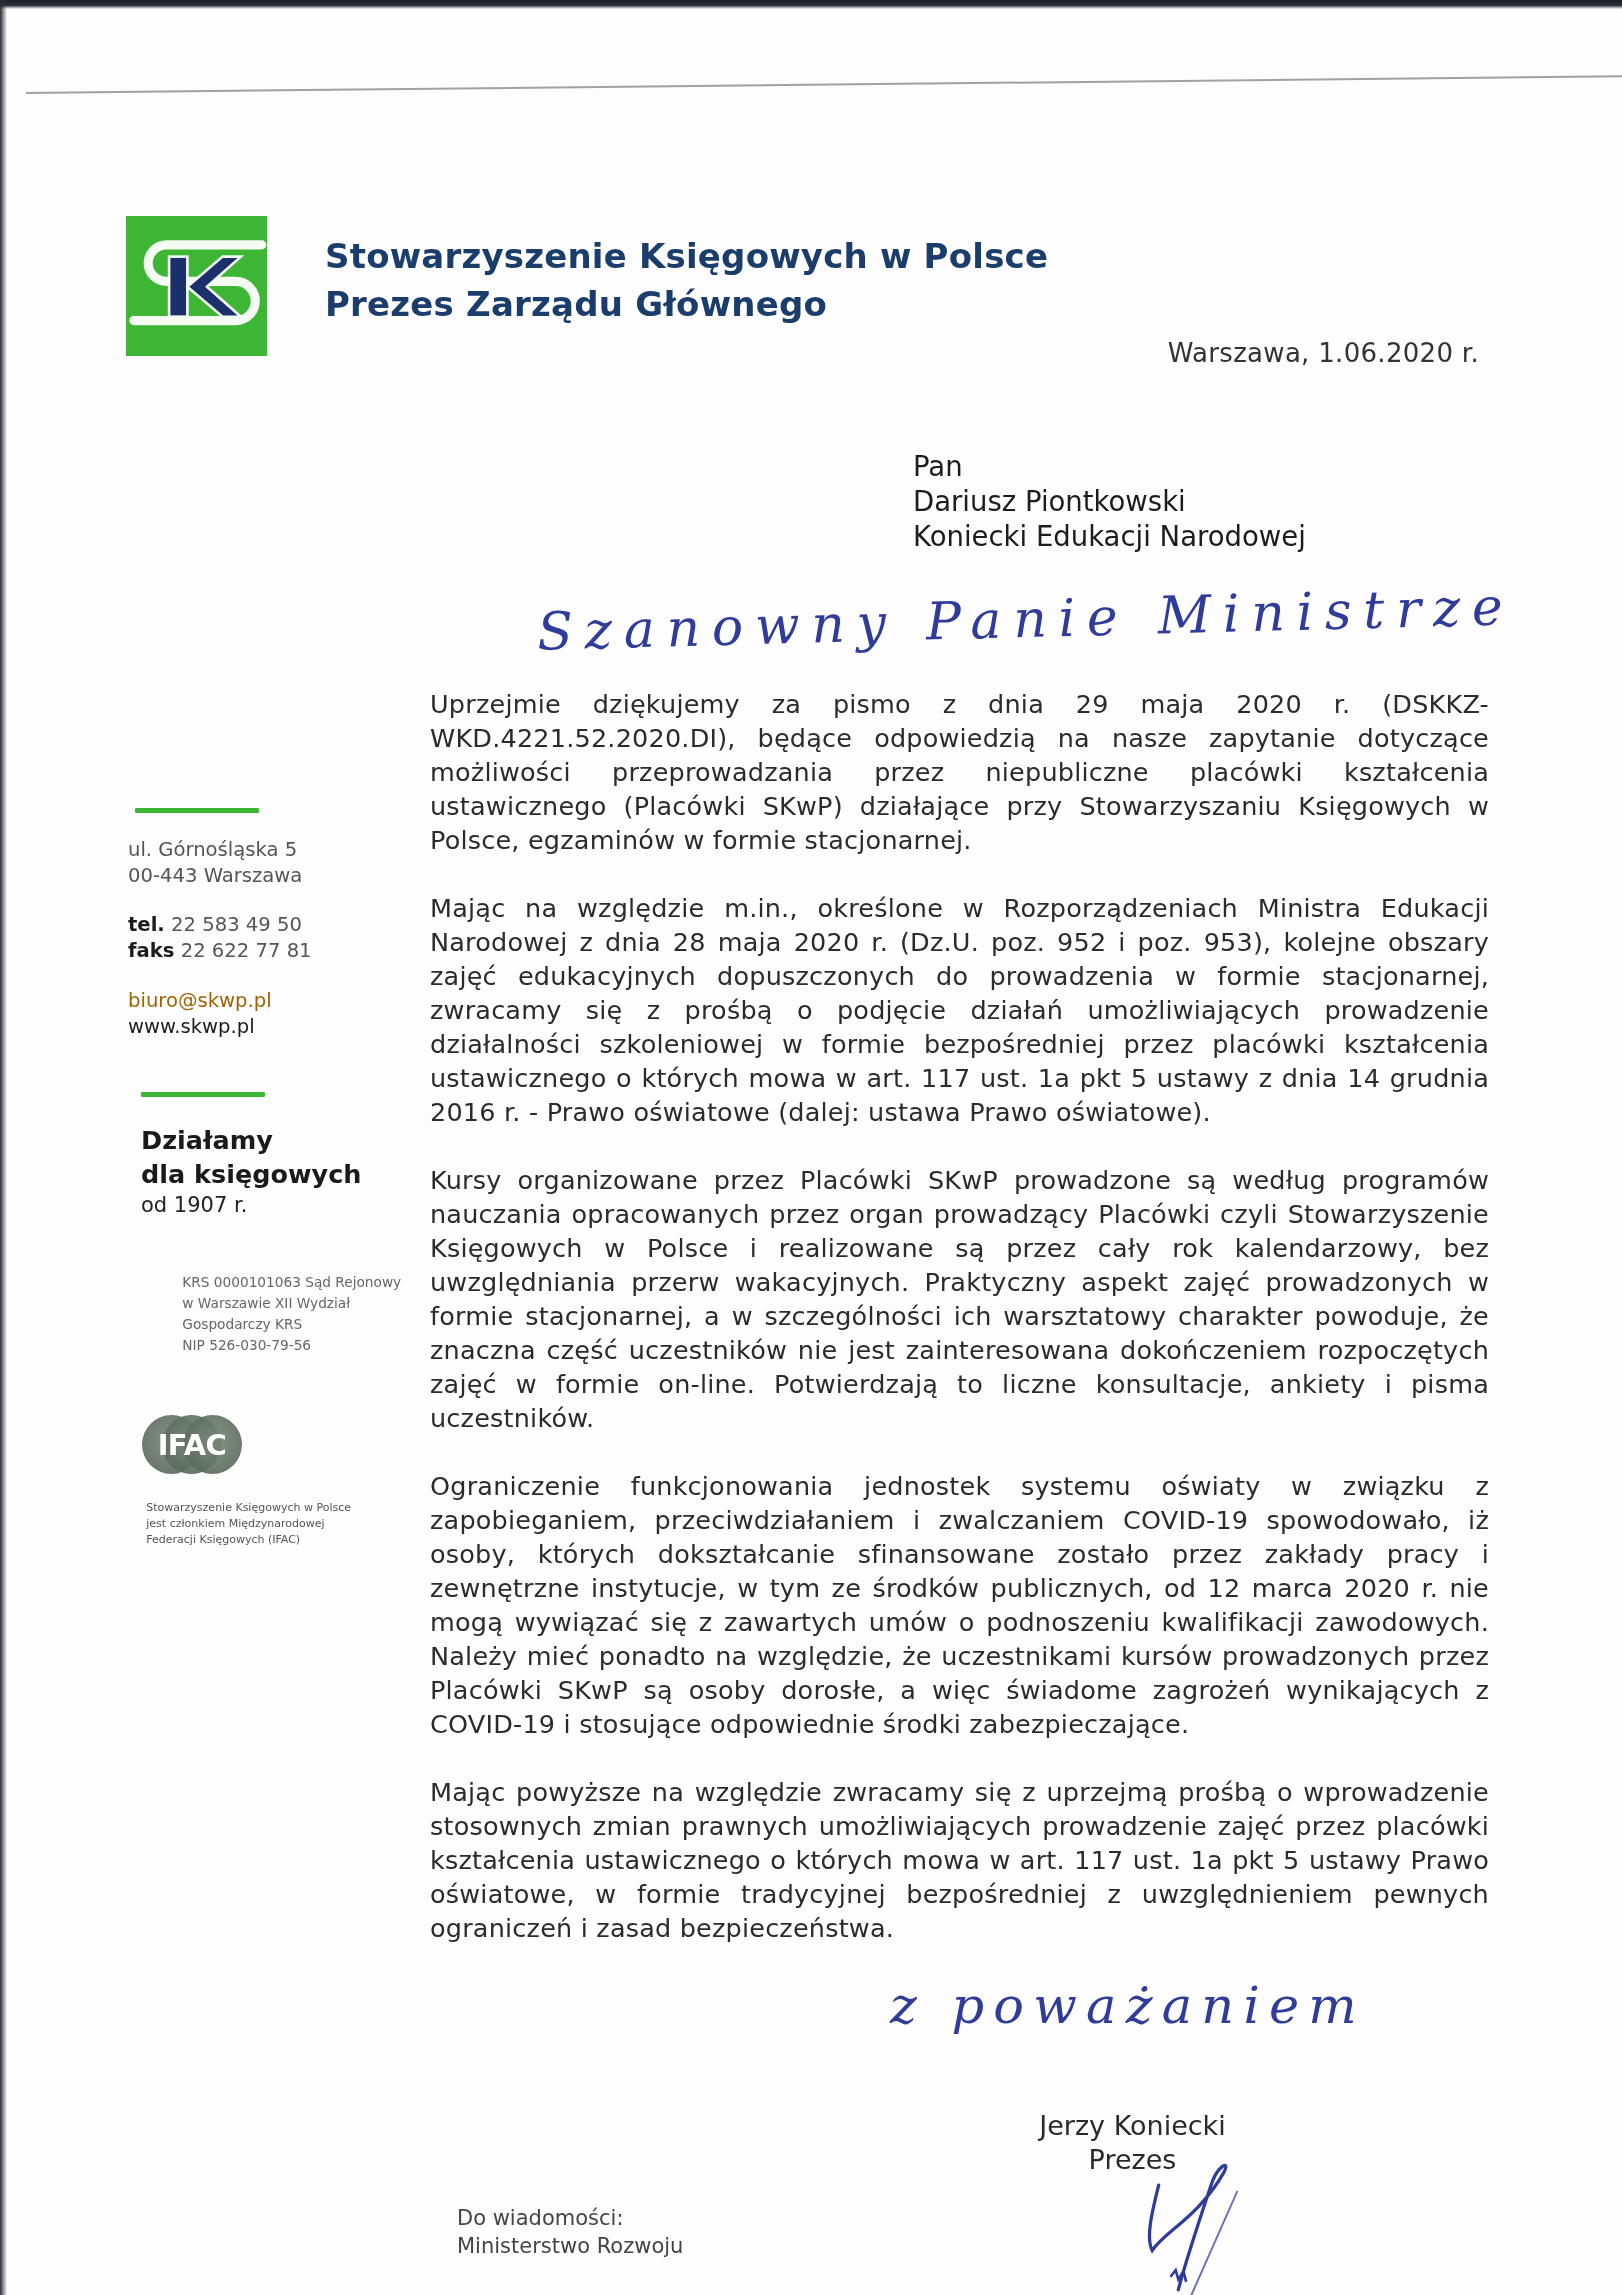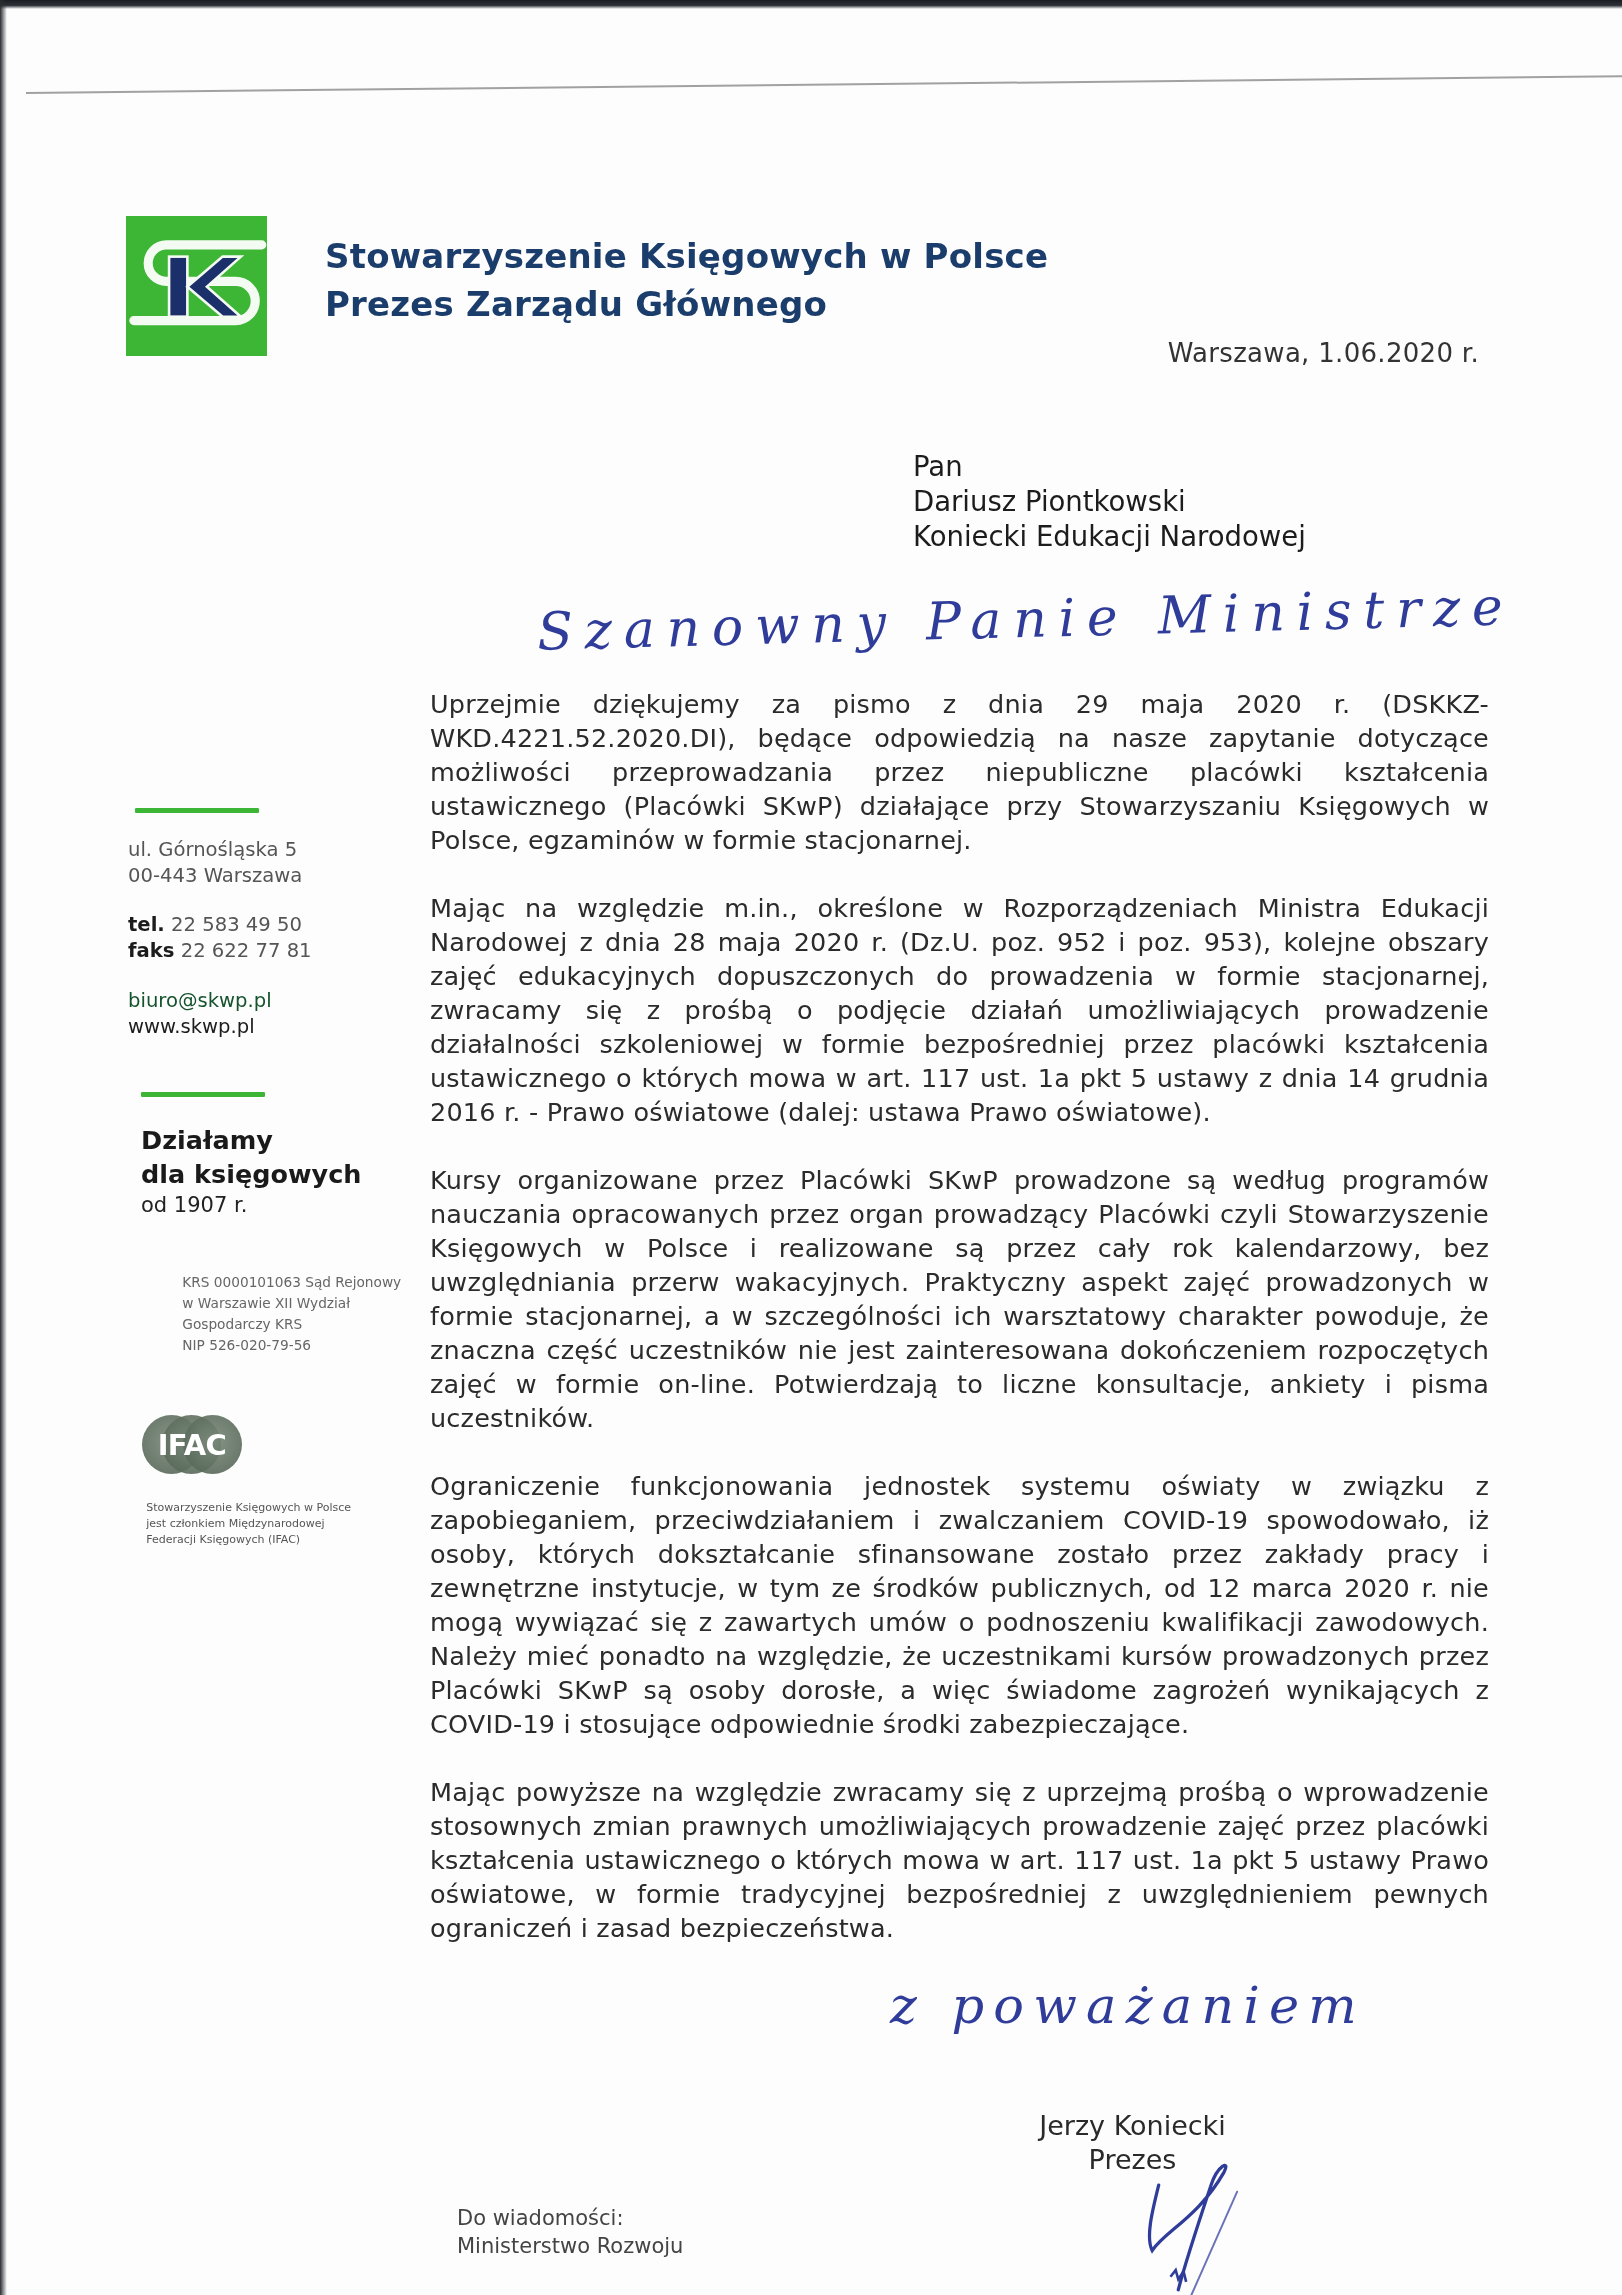--- a/index.html
+++ b/index.html
@@ -75,21 +75,21 @@
   .sidebar { position: absolute; left: 128px; top: 808px; width: 275px; }
   .green-bar { height: 5.2px; background: #3cb634; border-radius: 1.3px; }
   .bar1 { width: 124px; margin-left: 6.5px; margin-bottom: 19.6px; }
   .side-org div { font-size: 20px; line-height: 26px; color: #222; }
   .side-addr { margin-top: 23.6px; }
   .side-addr div { font-size: 19.6px; line-height: 26px; color: #555; }
   .side-phone { margin-top: 23.6px; }
   .side-phone div { font-size: 19.6px; line-height: 26px; color: #555; }
   .side-phone b { color: #1c1c1c; font-weight: bold; }
   .side-web { margin-top: 23.6px; }
-  .side-web .email { font-size: 19.6px; line-height: 26px; color: #14532d; }
+  .side-web .email { font-size: 19.6px; line-height: 26px; color: #a16207; }
   .side-web .www { font-size: 19.6px; line-height: 26px; color: #1c1c1c; }
   .bar2 { width: 124px; margin-left: 13px; margin-top: 52px; margin-bottom: 26px; }
   .tagline { padding-left: 13px; }
   .tagline .t1 { font-size: 25.5px; line-height: 34px; font-weight: bold; color: #1a1a1a; }
   .tagline .t2 { font-size: 21px; line-height: 29px; color: #222; }
   .krs { margin-top: 52px; padding-left: 18.3px; }
   .krs div { font-size: 13.7px; line-height: 21px; color: #666; margin-left: 36px; }
   .ifac-logo {
     margin-top: 59px; margin-left: 14.4px; width: 99px; height: 59px;
     position: relative;
@@ -179,21 +179,21 @@
   <div class="green-bar bar2"></div>
   <div class="tagline">
     <div class="t1">Działamy</div>
     <div class="t1">dla księgowych</div>
     <div class="t2">od 1907 r.</div>
   </div>
   <div class="krs">
     <div>KRS 0000101063 Sąd Rejonowy</div>
     <div>w Warszawie XII Wydział</div>
     <div>Gospodarczy KRS</div>
-    <div>NIP 526-020-79-56</div>
+    <div>NIP 526-030-79-56</div>
   </div>
   <div class="ifac-logo">
     <div class="blob" style="left:0"></div>
     <div class="blob" style="left:19.6px"></div>
     <div class="blob" style="left:41px"></div>
     <div class="txt">IFAC</div>
   </div>
   <div class="ifac-note">
     <div>Stowarzyszenie Księgowych w Polsce</div>
     <div>jest członkiem Międzynarodowej</div>

